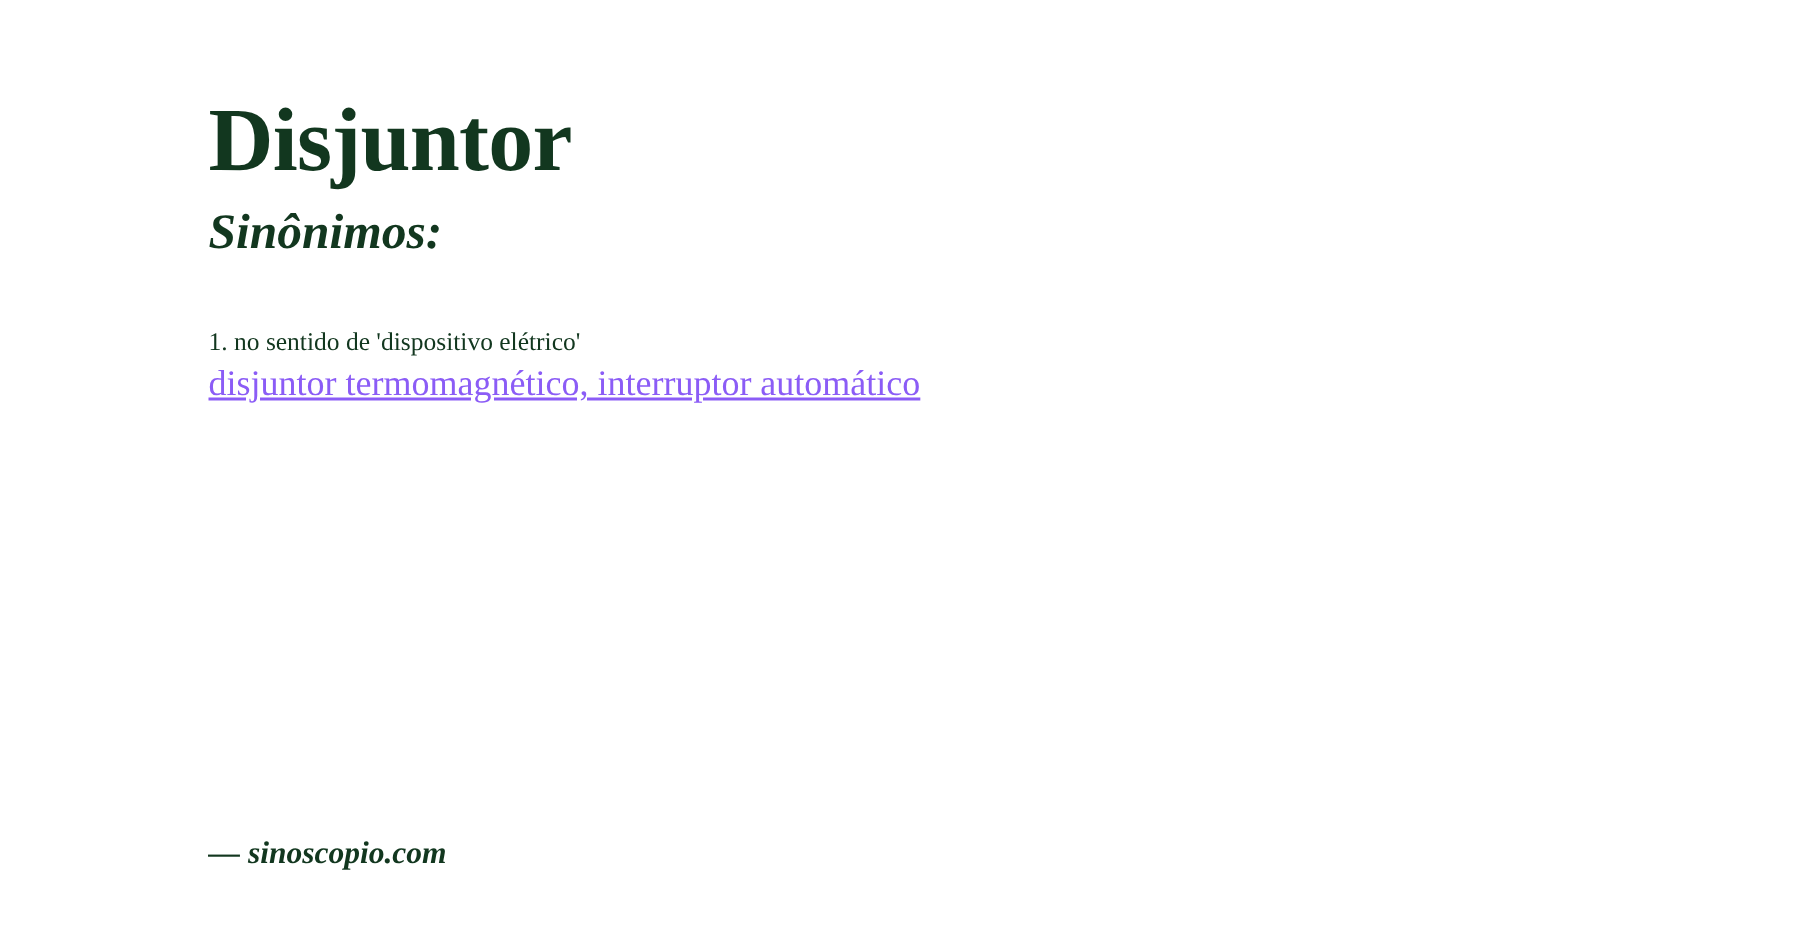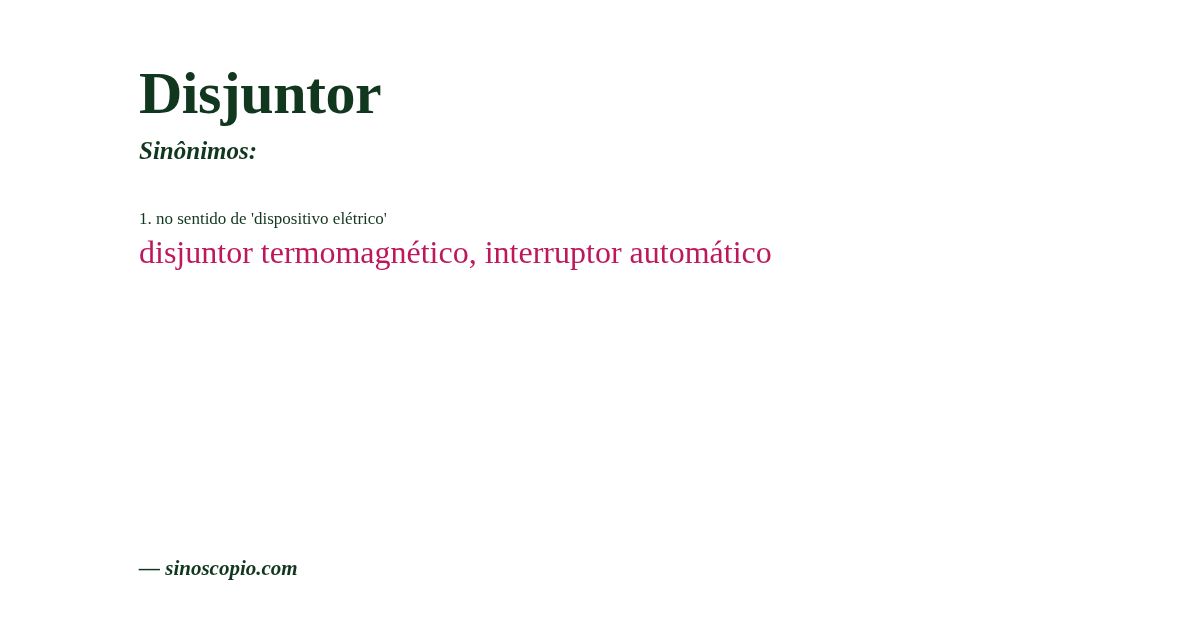--- a/index.html
+++ b/index.html
@@ -27,21 +27,21 @@
     line-height: 1.0;
     color: #12371f;
     margin: 0;
     padding-top: 63px;
     letter-spacing: -0.5px;
   }
   .subtitle {
     font-family: "Liberation Serif", serif;
     font-weight: bold;
     font-style: italic;
-    font-size: 25px;
+    font-size: 33px;
     color: #12371f;
     margin: 0;
     padding-top: 14px;
   }
   .senses {
     margin: 0;
     padding: 0;
     list-style: none;
     padding-top: 44px;
   }
@@ -49,24 +49,25 @@
     margin-bottom: 25px;
   }
   .sense-label {
     font-family: "Liberation Serif", serif;
     font-size: 17px;
     color: #12371f;
     line-height: 1.2;
   }
   .sense-words {
     font-family: "Liberation Serif", serif;
-    font-size: 32px;
-    color: #be185d;
+    font-size: 24px;
+    color: #8b5cf6;
     line-height: 1.35;
     padding-top: 2px;
+    text-decoration: underline;
   }
   .footer {
     position: absolute;
     left: 139px;
     top: 556px;
     font-family: "Liberation Serif", serif;
     font-style: italic;
     font-weight: bold;
     font-size: 21px;
     color: #12371f;

